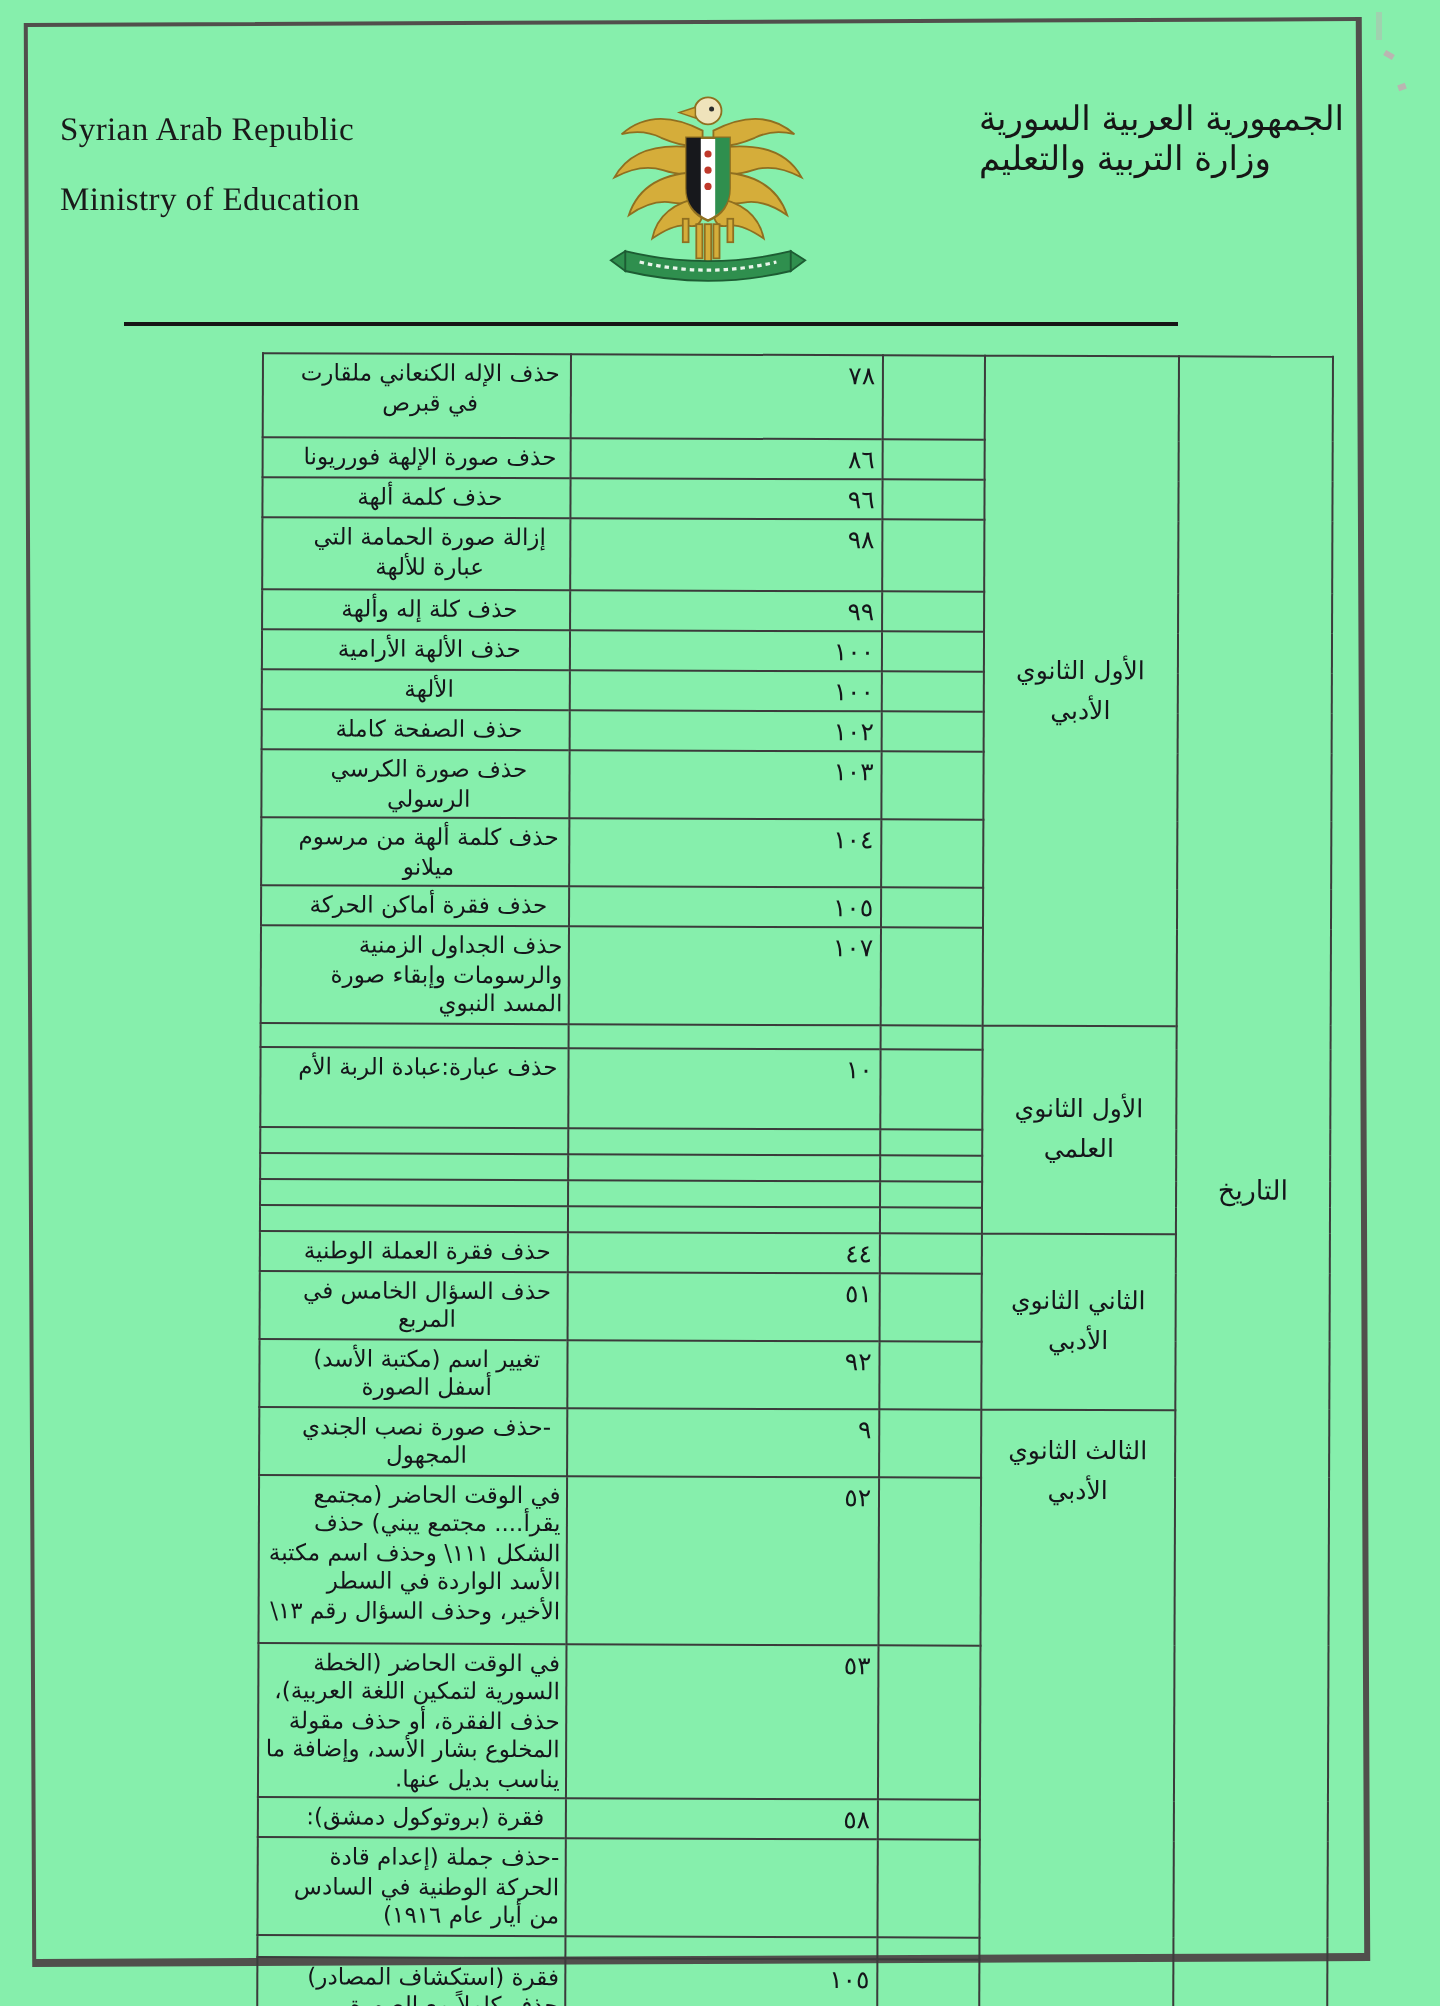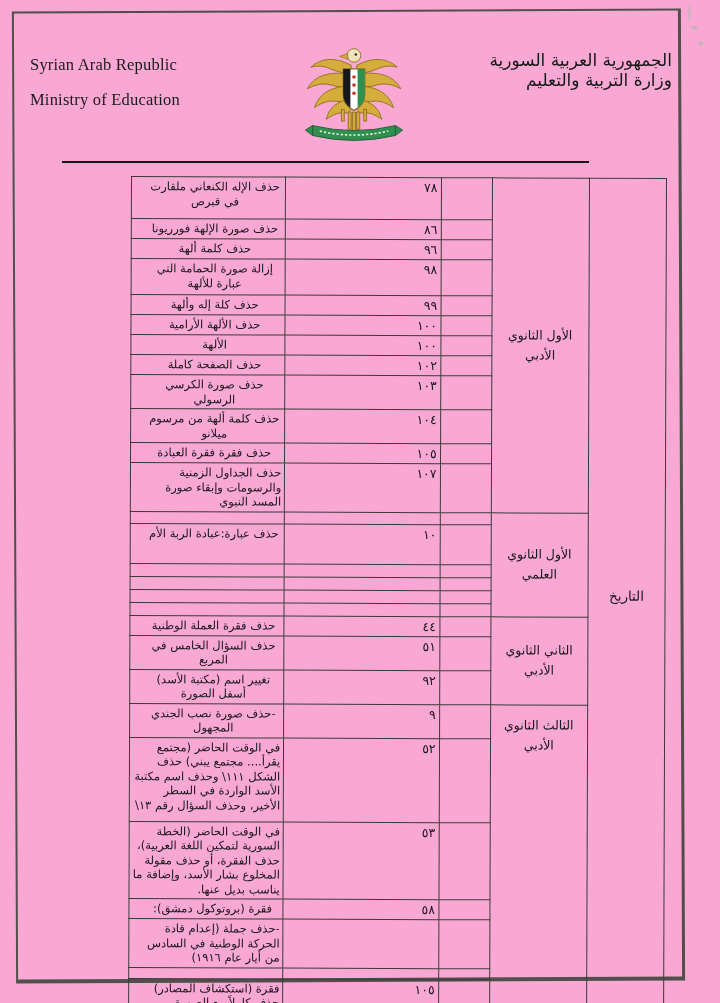--- a/index.html
+++ b/index.html
@@ -4,21 +4,21 @@
 <style>
   html,body{margin:0;padding:0;}
   body{
     width:720px;height:1003px;
     background:#dedbd6;
     font-family:"DejaVu Sans",sans-serif;
     position:relative;overflow:hidden;
   }
   .canvas{
     position:absolute;inset:0;
-    background:#f9a8d4;
+    background:#86efac;
   }
   
   .frame{
     position:absolute;left:14px;top:10px;width:664px;height:966px;
     border:2px solid #514f4c;
     border-right-width:3px;border-bottom-width:4px;
     transform:rotate(-0.25deg);
     pointer-events:none;
   }
   .speck{position:absolute;background:#b9b6b1;}
@@ -28,21 +28,21 @@
 
   
   .eng{
     position:absolute;left:30px;top:55px;
     font-family:"Liberation Serif","DejaVu Serif",serif;
     font-size:16.5px;color:#1a1a1a;letter-spacing:.2px;
   }
   .eng .l2{margin-top:15px;}
   .ar{
     position:absolute;right:48px;top:50px;
-    text-align:right;direction:rtl;
+    text-align:left;direction:rtl;
     font-size:17px;color:#161616;
   }
   .ar .l2{margin-top:0;}
   .emblem{position:absolute;left:300px;top:38px;}
 
   .rule{
     position:absolute;left:62px;top:161px;width:527px;height:2px;
     background:#161616;
   }
 
@@ -199,21 +199,21 @@
           <td class="desc short">حذف صورة الكرسي الرسولي</td>
         </tr>
         <tr style="height: 18px;">
           <td class="chk"></td>
           <td class="page">١٠٤</td>
           <td class="desc short">حذف كلمة ألهة من مرسوم ميلانو</td>
         </tr>
         <tr style="height: 18px;">
           <td class="chk"></td>
           <td class="page">١٠٥</td>
-          <td class="desc short">حذف فقرة فقرة العبادة</td>
+          <td class="desc short">حذف فقرة أماكن الحركة</td>
         </tr>
         <tr style="height: 40px;">
           <td class="chk"></td>
           <td class="page">١٠٧</td>
           <td class="desc long">حذف الجداول الزمنية والرسومات وإبقاء صورة المسد النبوي</td>
         </tr>
         <tr style="height: 12px;">
           <td class="grade" rowspan="6">الأول الثانوي العلمي</td>
           <td class="chk"></td>
           <td class="page"></td>

